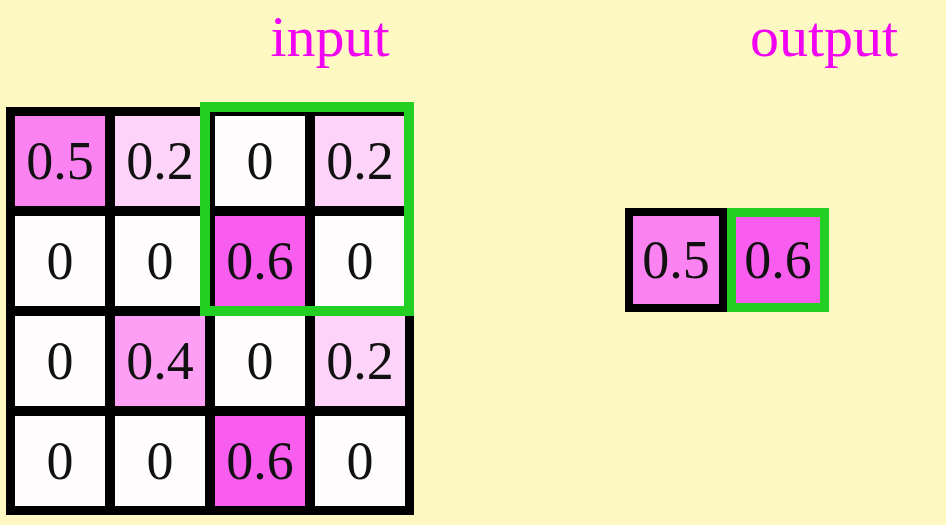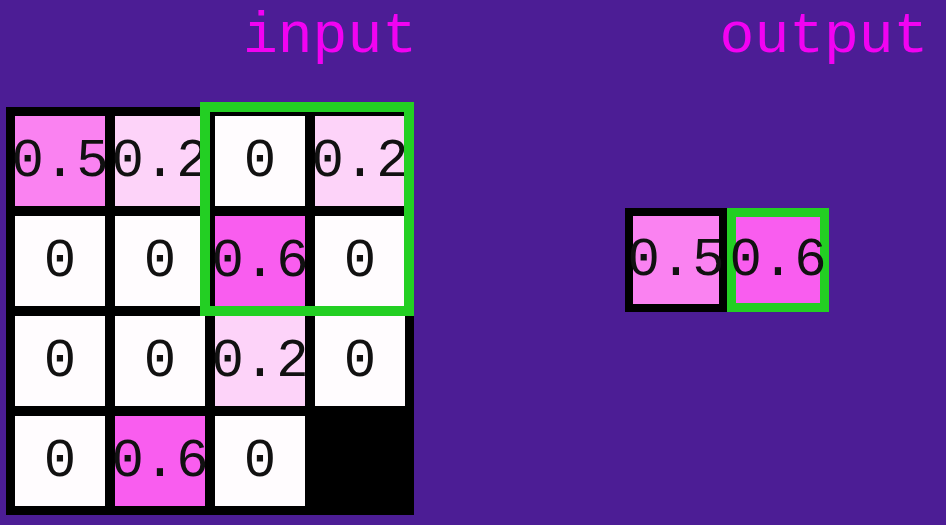--- a/index.html
+++ b/index.html
@@ -5,23 +5,23 @@
   html, body {
     margin: 0;
     padding: 0;
     background: #ffffff;
   }
   * { box-sizing: border-box; }
   .stage {
     position: relative;
     width: 946px;
     height: 525px;
-    background: #4c1d95;
+    background: #fef9c3;
     overflow: hidden;
-    font-family: Liberation Mono, monospace;
+    font-family: Liberation Serif, serif;
   }
   .title {
     position: absolute;
     top: 0px;
     height: 74px;
     line-height: 74px;
     font-size: 58px;
     color: var(--title-color, #f202f2);
     text-align: center;
     white-space: nowrap;
@@ -89,20 +89,21 @@
   <div class="input-grid" id="input-grid">
       <div class="cell" style="background: rgb(250, 130, 241);">0.5</div>
       <div class="cell" style="background: rgb(253, 211, 249);">0.2</div>
       <div class="cell" style="background: rgb(255, 252, 254);">0</div>
       <div class="cell" style="background: rgb(253, 211, 249);">0.2</div>
       <div class="cell" style="background: rgb(255, 252, 254);">0</div>
       <div class="cell" style="background: rgb(255, 252, 254);">0</div>
       <div class="cell" style="background: rgb(249, 93, 239);">0.6</div>
       <div class="cell" style="background: rgb(255, 252, 254);">0</div>
       <div class="cell" style="background: rgb(255, 252, 254);">0</div>
+      <div class="cell" style="background: rgb(252, 159, 245);">0.4</div>
       <div class="cell" style="background: rgb(255, 252, 254);">0</div>
       <div class="cell" style="background: rgb(253, 211, 249);">0.2</div>
       <div class="cell" style="background: rgb(255, 252, 254);">0</div>
       <div class="cell" style="background: rgb(255, 252, 254);">0</div>
       <div class="cell" style="background: rgb(249, 93, 239);">0.6</div>
       <div class="cell" style="background: rgb(255, 252, 254);">0</div>
     </div>
 
   <div class="highlight-box"></div>
 

